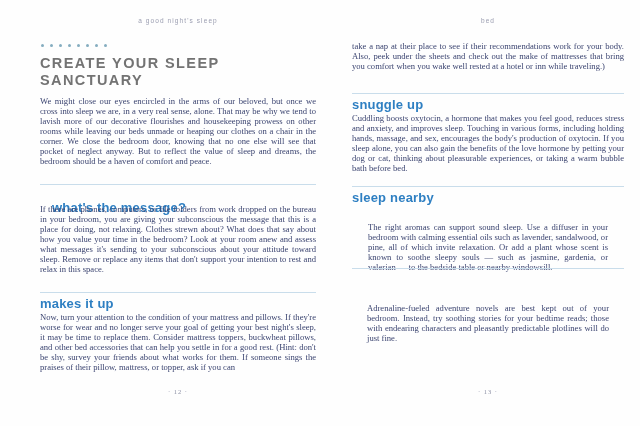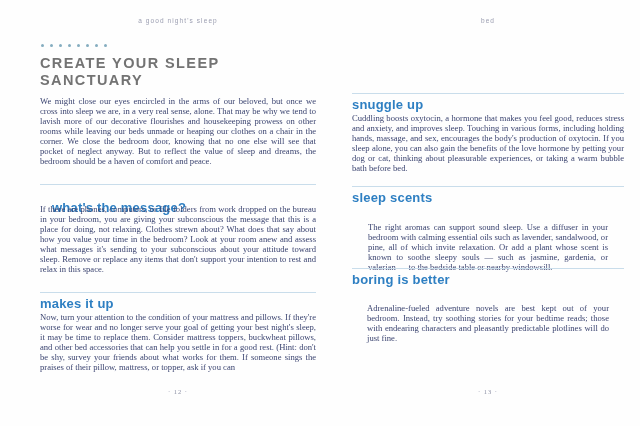--- a/index.html
+++ b/index.html
@@ -78,29 +78,29 @@
     <div class="rule" style="top:292px"></div>
     <h2 class="section-heading" style="top:296px;margin:0">makes it up</h2>
     <p class="body-text" style="top:312px;margin:0">Now, turn your attention to the condition of your mattress and pillows. If they're worse for wear and no longer serve your goal of getting your best night's sleep, it may be time to replace them. Consider mattress toppers, buckwheat pillows, and other bed accessories that can help you settle in for a good rest. (Hint: don't be shy, survey your friends about what works for them. If someone sings the praises of their pillow, mattress, or topper, ask if you can</p>
 
     <div class="page-number" style="top:388px">· 12 ·</div>
   </div>
 
   <div class="page page-right">
     <div class="running-head" style="top:17px">bed</div>
 
+    <p class="body-text" style="top:41px;margin:0">take a nap at their place to see if their recommendations work for your body. Also, peek under the sheets and check out the make of mattresses that bring you comfort when you wake well rested at a hotel or inn while traveling.)</p>
 
     <div class="rule" style="top:93px"></div>
     <h2 class="section-heading" style="top:97px;margin:0">snuggle up</h2>
     <p class="body-text" style="top:113px;margin:0">Cuddling boosts oxytocin, a hormone that makes you feel good, reduces stress and anxiety, and improves sleep. Touching in various forms, including holding hands, massage, and sex, encourages the body's production of oxytocin. If you sleep alone, you can also gain the benefits of the love hormone by petting your dog or cat, thinking about pleasurable experiences, or taking a warm bubble bath before bed.</p>
 
     <div class="rule" style="top:186px"></div>
-    <h2 class="section-heading" style="top:190px;margin:0">sleep scents</h2>
+    <h2 class="section-heading" style="top:190px;margin:0">sleep nearby</h2>
     <p class="body-text" style="top:206px;margin:16px">The right aromas can support sound sleep. Use a diffuser in your bedroom with calming essential oils such as lavender, sandalwood, or pine, all of which invite relaxation. Or add a plant whose scent is known to soothe sleepy souls — such as jasmine, gardenia, or valerian — to the bedside table or nearby windowsill.</p>
 
     <div class="rule" style="top:268px"></div>
-    <h2 class="section-heading" style="top:272px;margin:0">boring is better</h2>
     <p class="body-text" style="top:288px;margin:15px">Adrenaline-fueled adventure novels are best kept out of your bedroom. Instead, try soothing stories for your bedtime reads; those with endearing characters and pleasantly predictable plotlines will do just fine.</p>
 
     <div class="page-number" style="top:388px">· 13 ·</div>
   </div>
 
 </div>
 
 </body></html>

